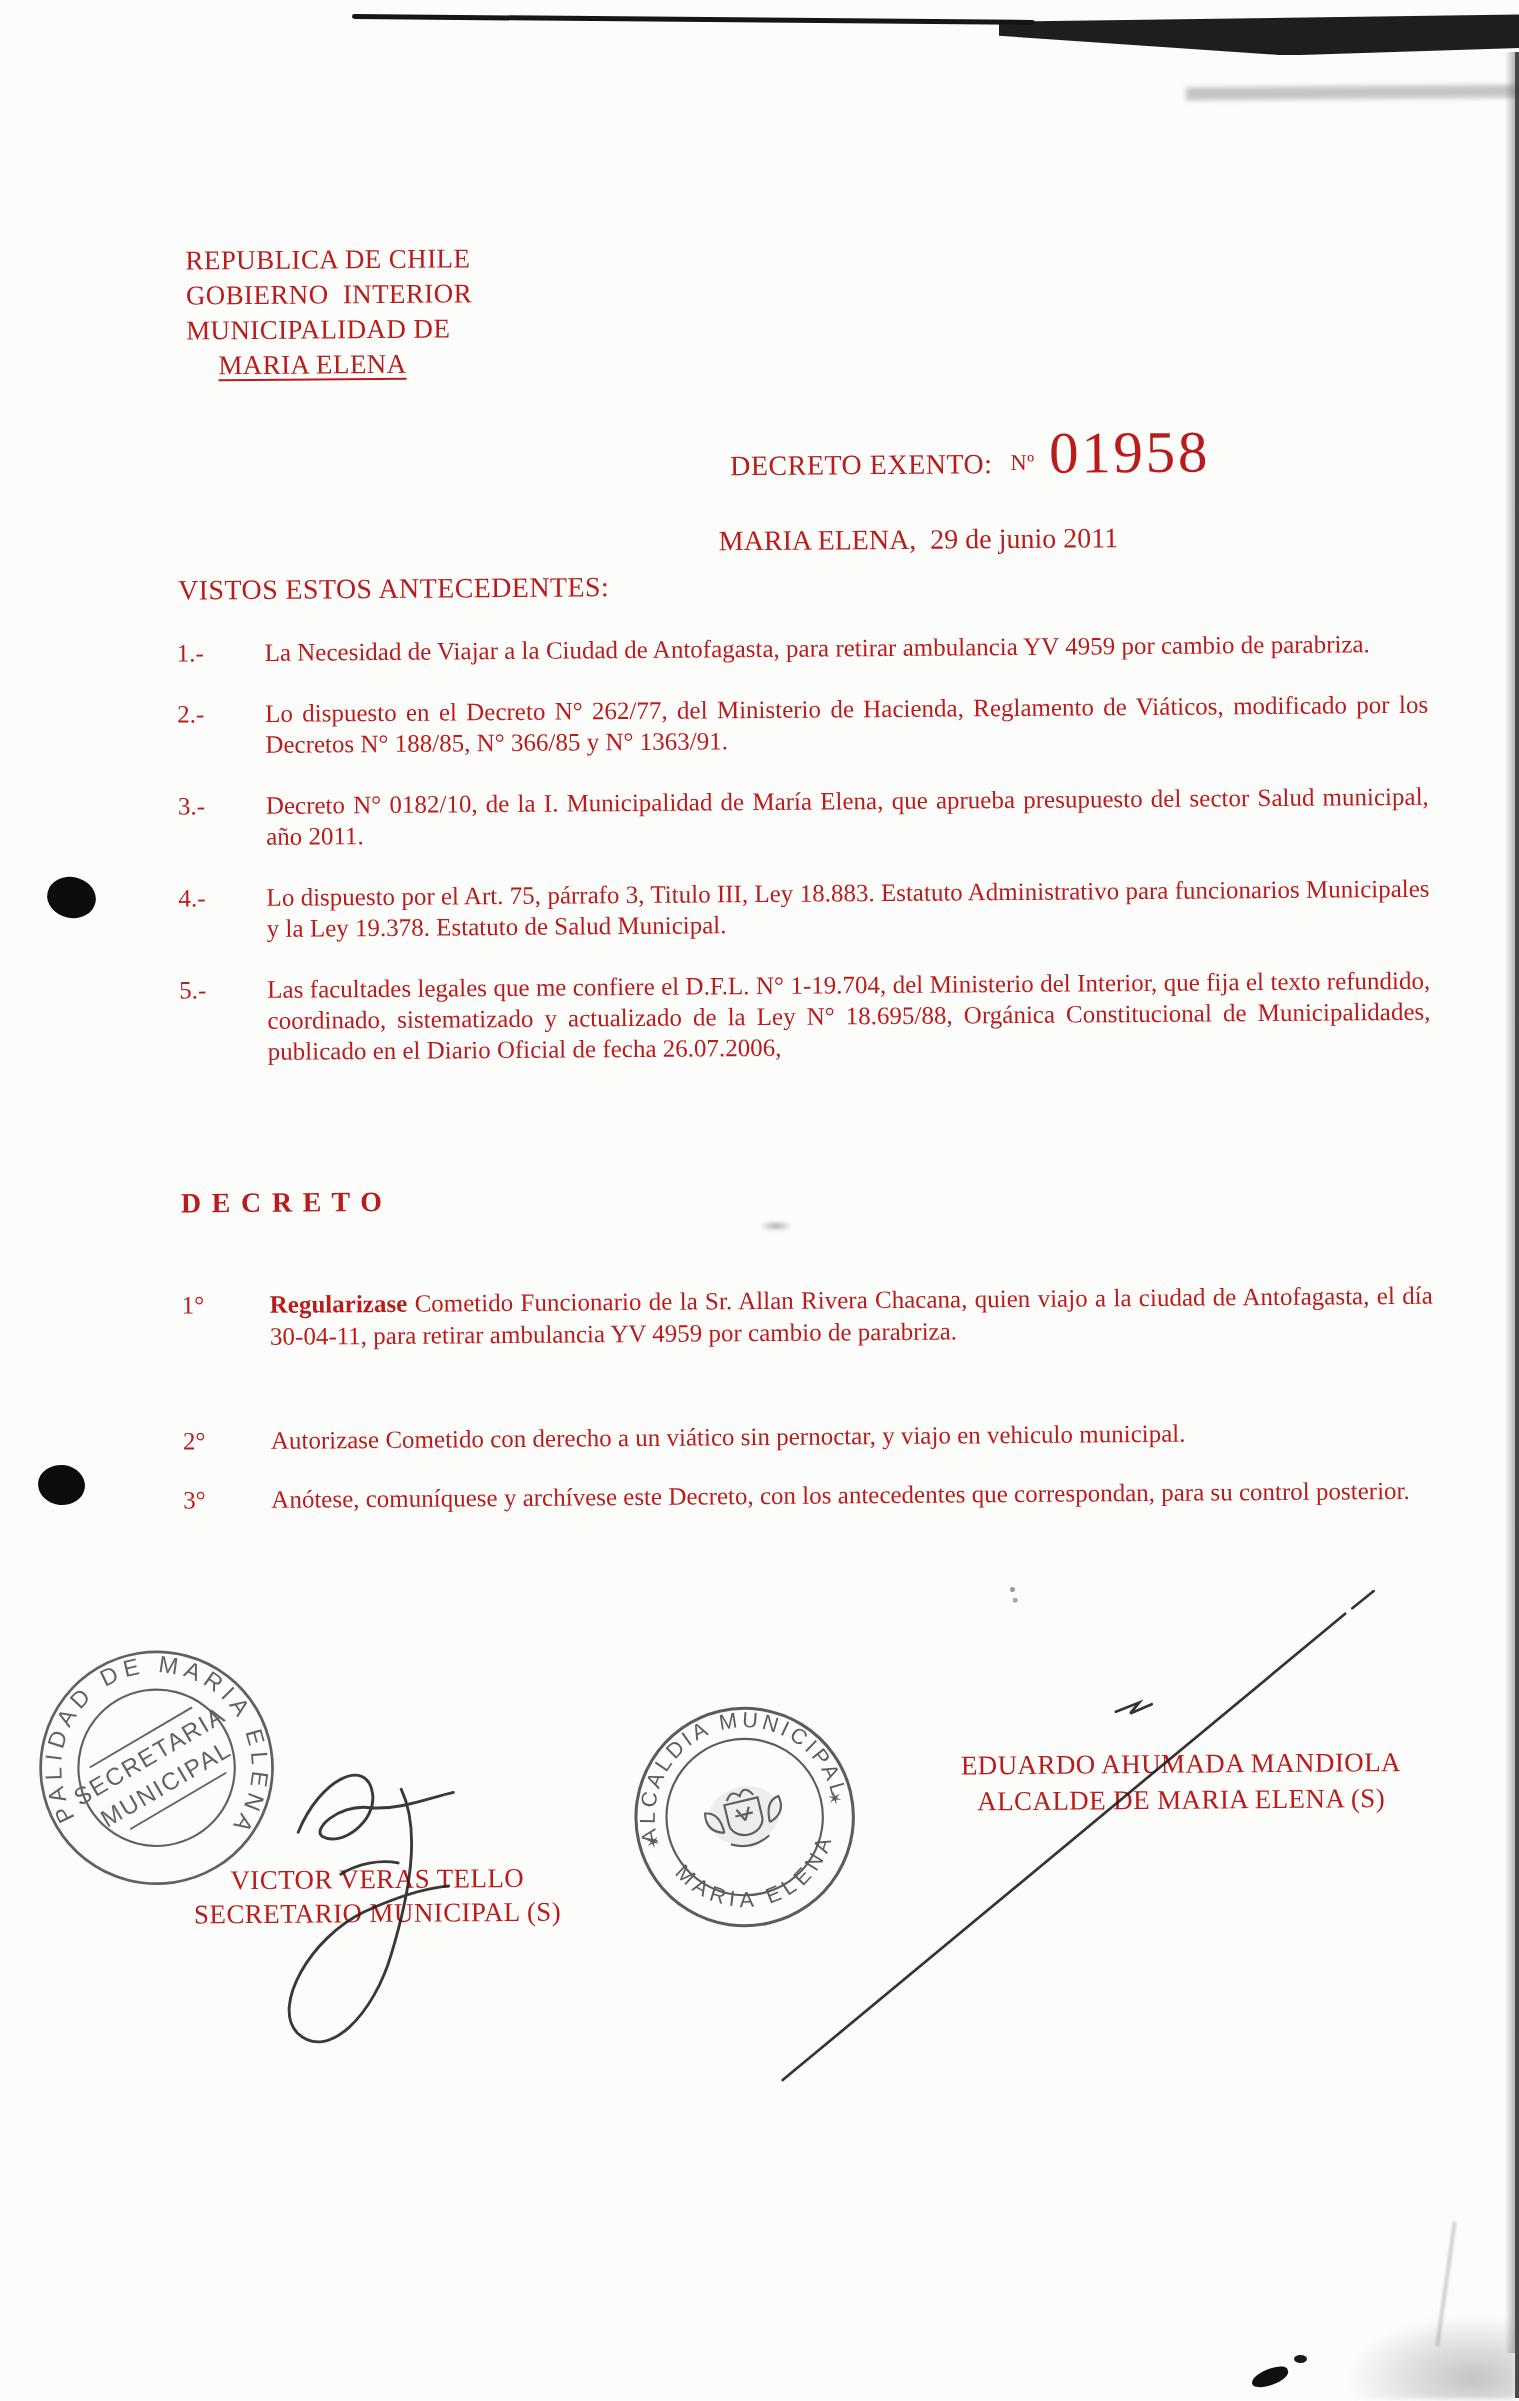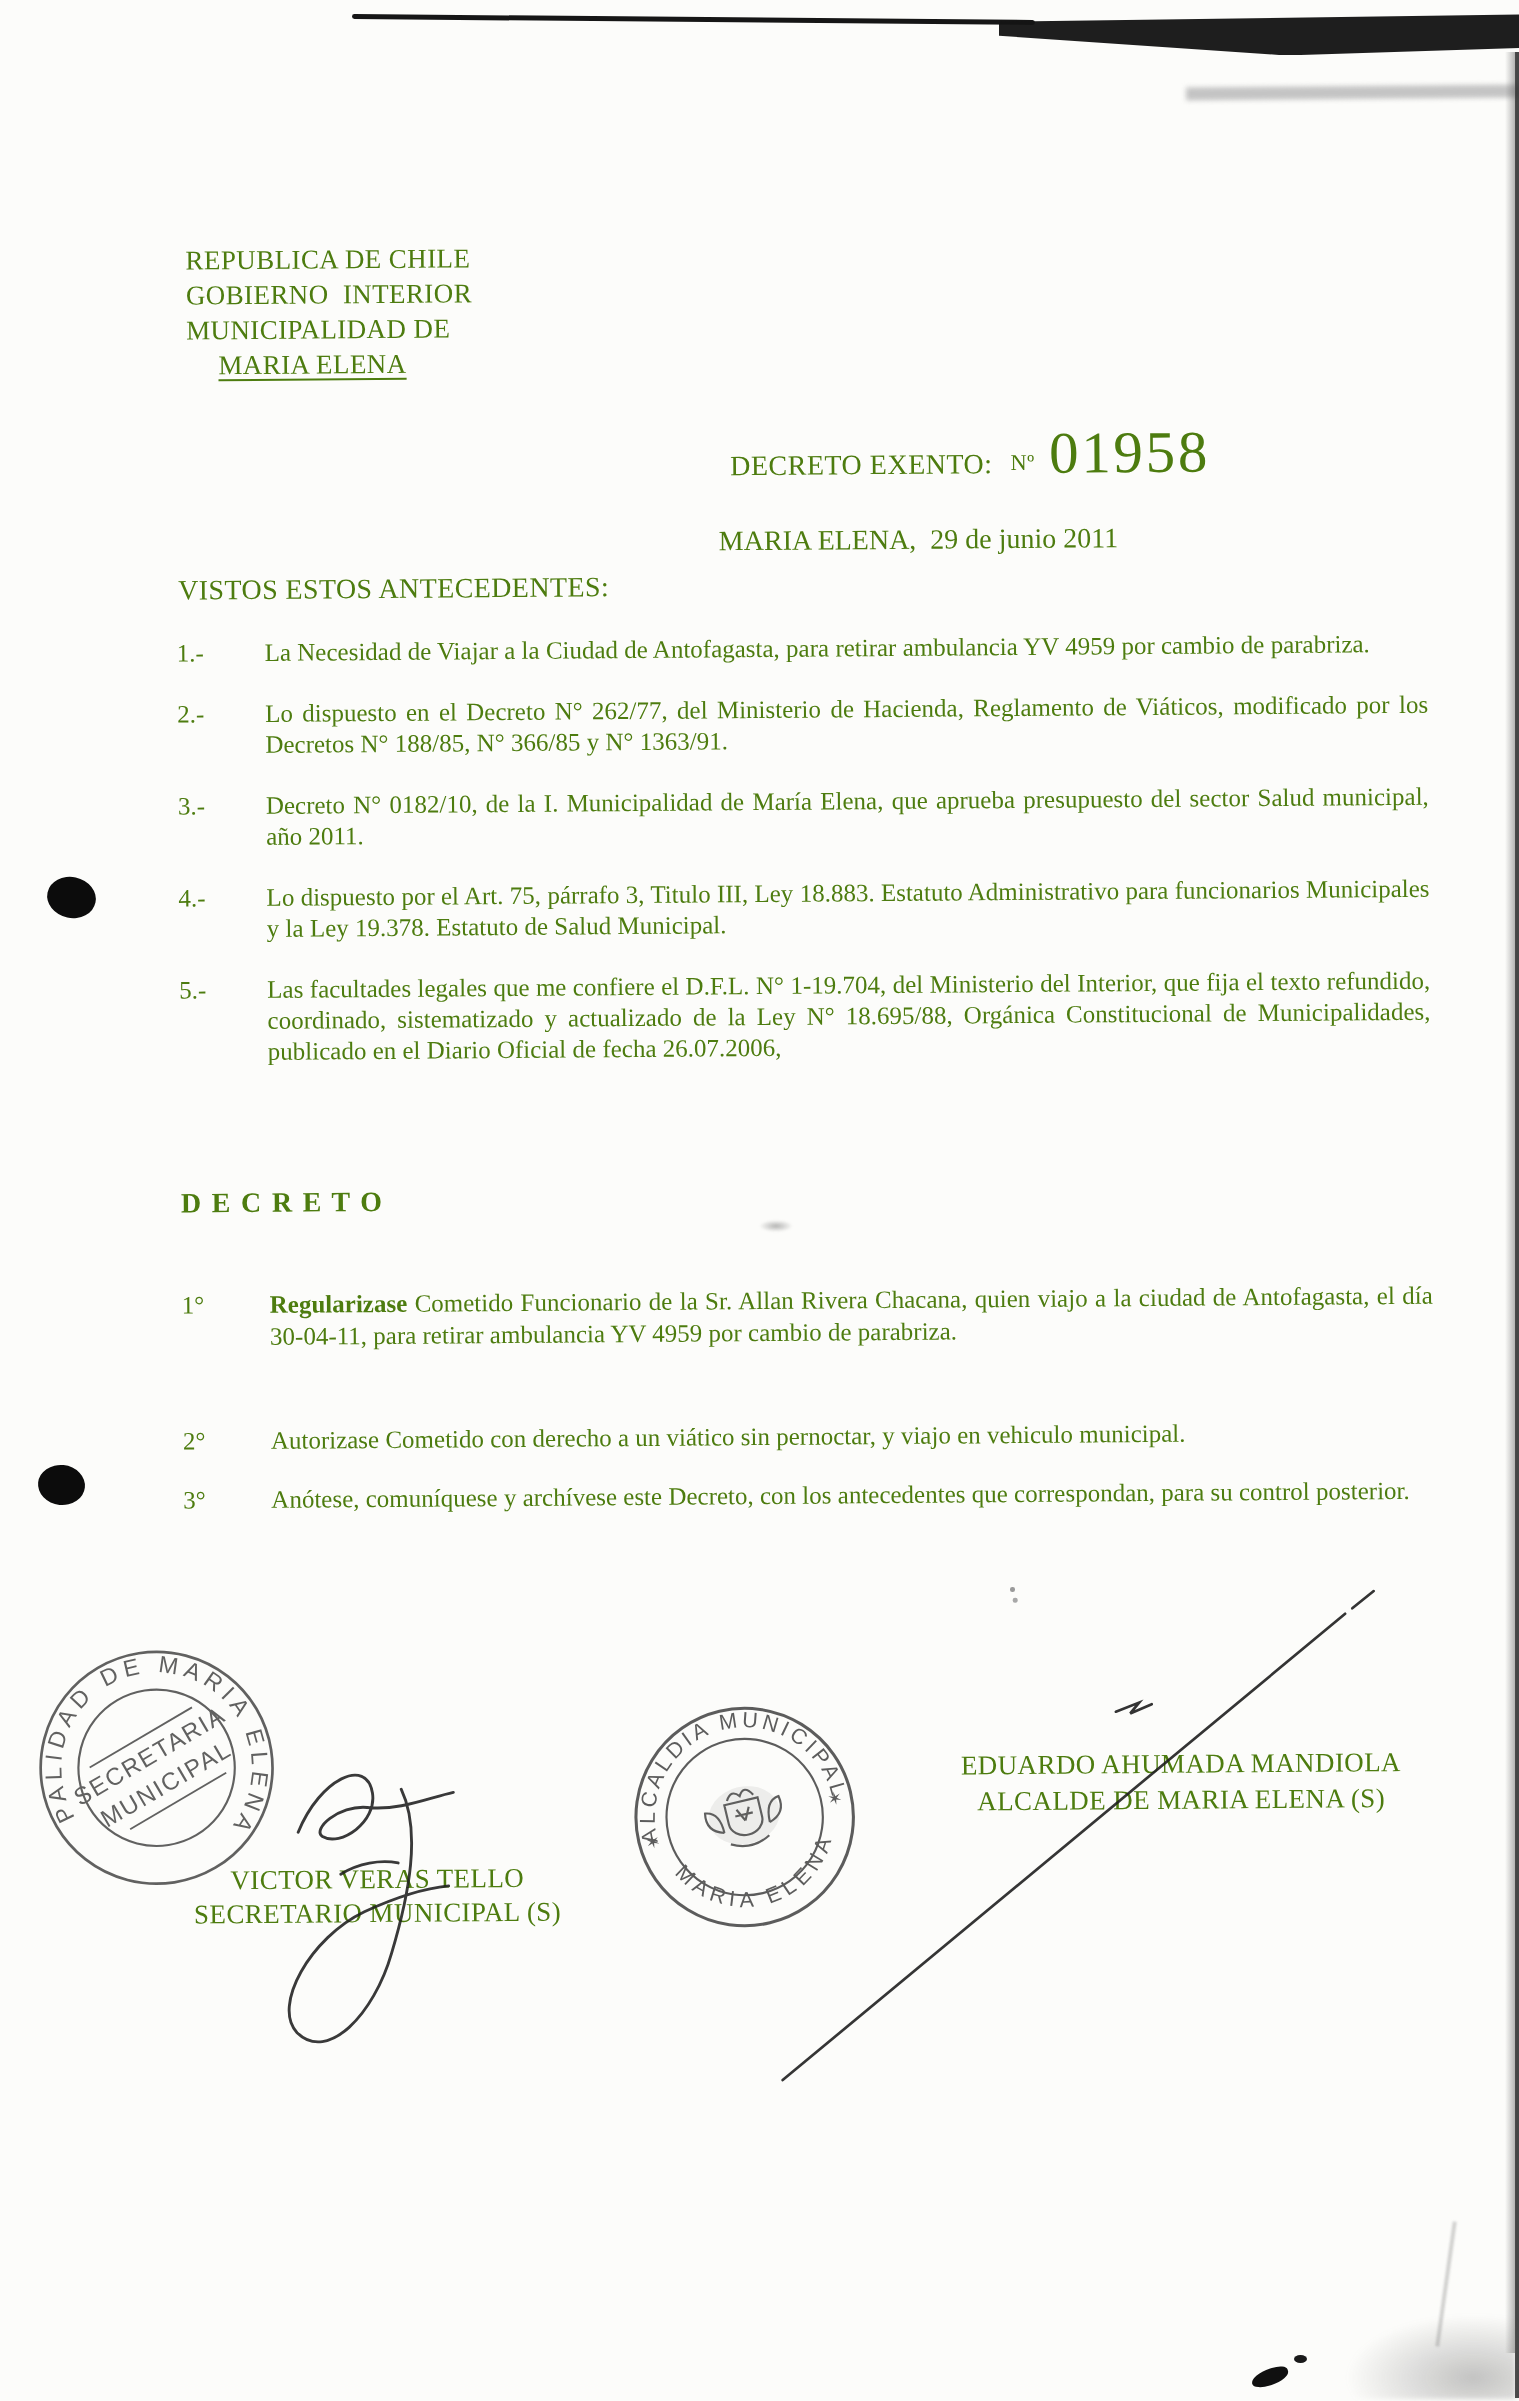--- a/index.html
+++ b/index.html
@@ -1,19 +1,19 @@
 <!DOCTYPE html>
 <html style="font-size:14.4px"><head>
 <meta charset="utf-8">
 <style>
   html,body { margin:0; padding:0; background:#d9d9d9; }
   .page {
     position:relative; width:1520px; height:2401px; margin:0 auto;
     background:#fcfcfa; overflow:hidden;
-    font-family:"Liberation Serif", serif; color:#4d7c0f;
+    font-family:"Liberation Serif", serif; color:#b91c1c;
   }
   .content { position:absolute; inset:0; transform:rotate(-0.45deg); transform-origin:50% 45%; }
 
   
   .letterhead { position:absolute; left:192px; top:239px; font-size:27px; line-height:35px; letter-spacing:0.4px; }
   .letterhead .lh4 { margin-left:32px; text-decoration:underline; text-underline-offset:4.5px; }
 
   
   .decree-line { position:absolute; left:735px; top:421px; display:flex; align-items:baseline; font-size:28px; letter-spacing:0.5px; }
   .n-label { font-size:22.5px; margin-left:18px; position:relative; top:-2.7px; }

